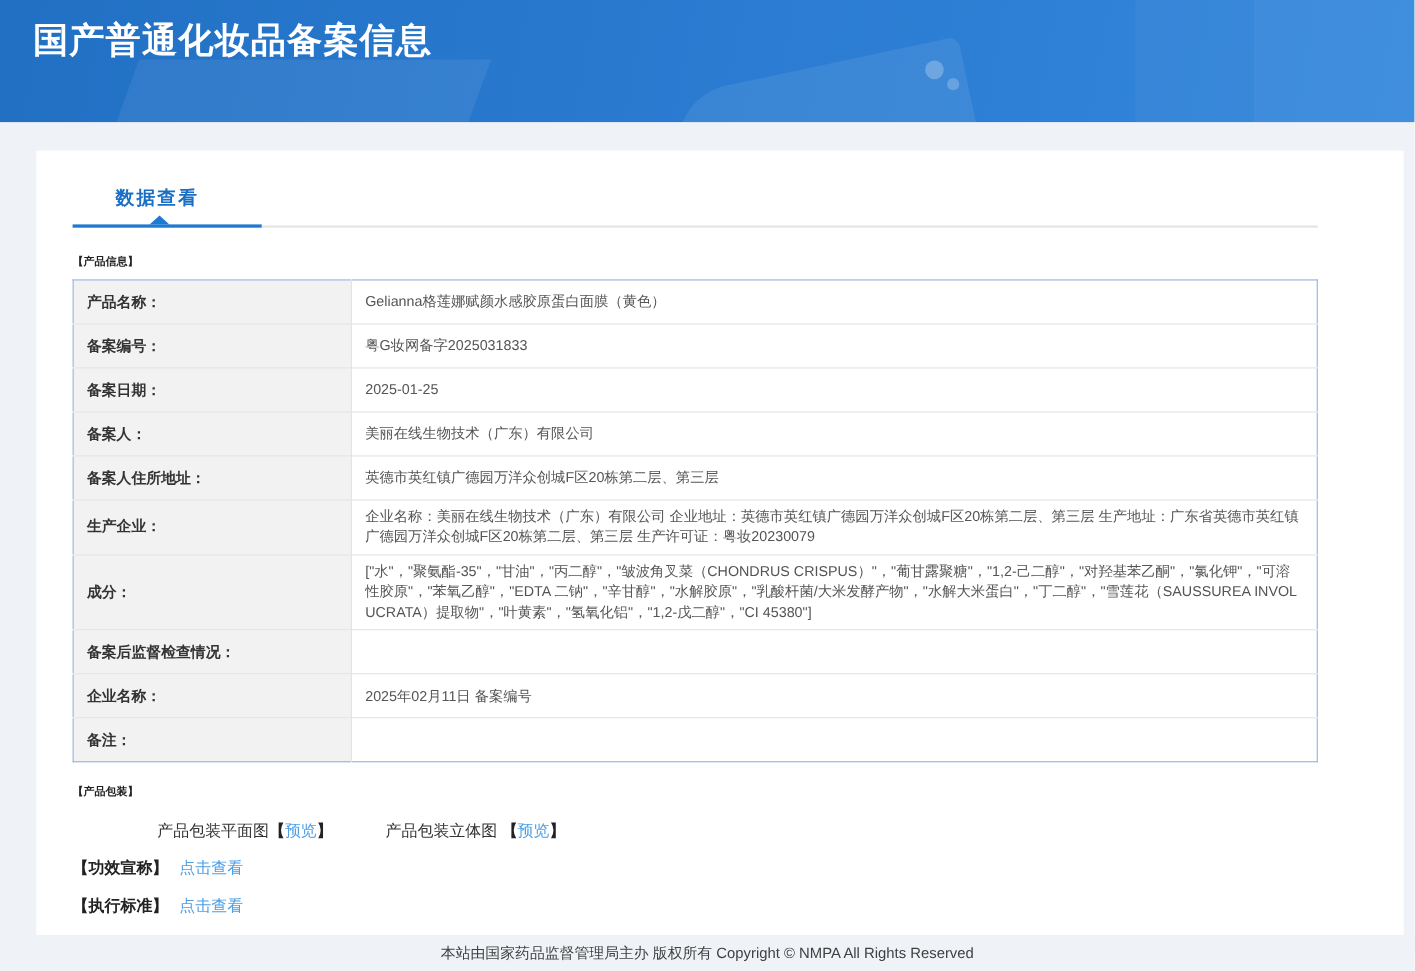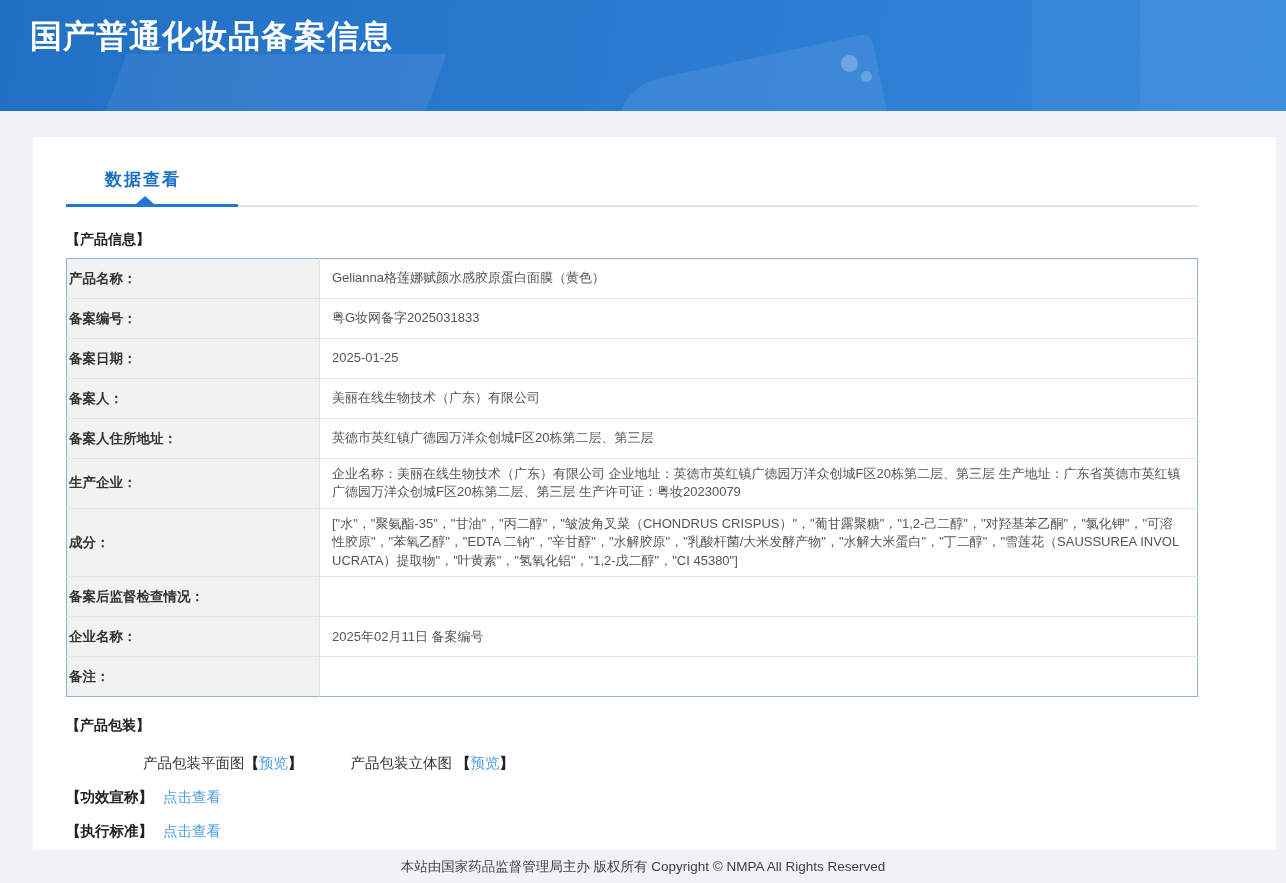--- a/index.html
+++ b/index.html
@@ -35,29 +35,29 @@
     color:#1a6fc4; letter-spacing:2px; cursor:pointer; }
   .tab-underline { position:relative; margin-top:13px; height:3px; width:1132px; }
   .tab-underline .blue-seg { position:absolute; left:0; top:0; width:172px; height:3px;
     background:#1e7ad0; }
   .tab-underline .grey-seg { position:absolute; left:172px; right:0; top:1px; height:2px;
     background:#e4e4e4; }
   .tab-tri { position:absolute; left:70px; top:-8px; width:0; height:0;
     border-left:9px solid transparent; border-right:9px solid transparent;
     border-bottom:8px solid #1e7ad0; }
 
-  .section-title { margin-top:24px; font-size:14px; font-weight:bold; color:#222222; }
+  .section-title { margin-top:24px; font-size:10px; font-weight:bold; color:#222222; }
 
   
   table.info { border-collapse:collapse; width:1132px; margin-top:9px;
     border:1px solid #8fb2e0; table-layout:fixed; }
   table.info th, table.info td { border-bottom:1px solid #e3e3e3; vertical-align:middle; }
   table.info tr:last-child th, table.info tr:last-child td { border-bottom:none; }
   table.info th { width:253px; background:#f2f2f2; text-align:left; font-weight:bold;
-    color:#333333; font-size:13.5px; padding:6px 2px; height:40px;
+    color:#333333; font-size:13.5px; padding:6px 12px; height:40px;
     border-right:1px solid #e3e3e3; }
   table.info td { color:#555555; font-size:13px; line-height:1.42; padding:6px 12px;
     height:40px; word-break:break-all; }
 
   
   .pack-title { margin-top:20px; }
   .pack-row { margin-top:19px; font-size:14.5px; color:#333333; }
   .pack-group-1 { margin-left:77px; }
   .pack-group-2 { margin-left:48px; }
   .bracket { color:#222222; font-weight:bold; }

